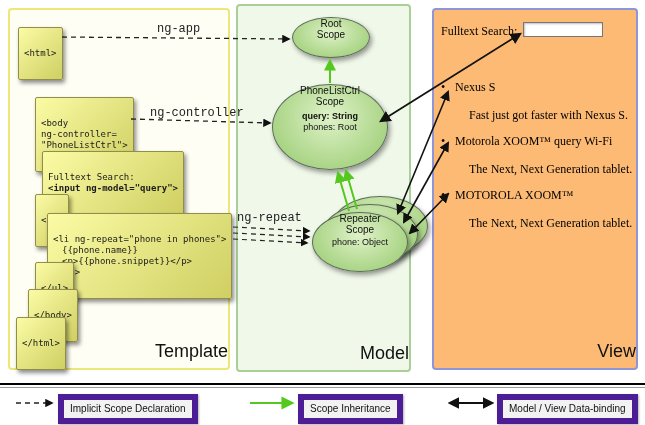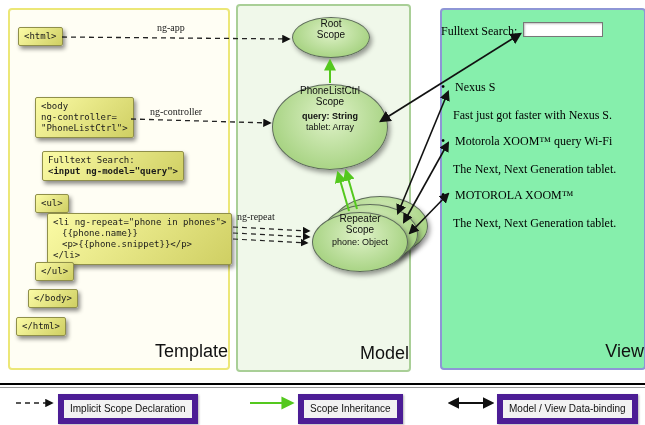--- a/index.html
+++ b/index.html
@@ -2,47 +2,47 @@
 <html style="--code-box-light: #fbfba5; --code-box-dark: #cfcf63; --scope-light: #dff2c8; --scope-fill: #a9d485; --green-arrow: #54c81e; --template-border: #ece777; --model-border: #a9cf97; --view-border: #8e96d6;"><head>
 <meta charset="utf-8">
 <style>
   * { margin:0; padding:0; box-sizing:border-box; }
   html,body { width:645px; height:425px; }
   body { position:relative; background:#fff; font-family:"Liberation Sans",sans-serif; overflow:hidden; }
 
   .panel { position:absolute; border-radius:4px; }
   #template-panel { left:8px;  top:8px;  width:222px; height:362px; border:2px solid var(--template-border); background:#fffef4; }
   #model-panel    { left:236px; top:4px; width:175px; height:368px; border:2px solid var(--model-border);    background:#f0f8ea; }
-  #view-panel     { left:432px; top:8px; width:206px; height:362px; border:2px solid var(--view-border);     background:#86efac;margin-left:8px; }
+  #view-panel     { left:432px; top:8px; width:206px; height:362px; border:2px solid var(--view-border);     background:#fdba74; }
   .panel-label { position:absolute; bottom:6px; left:0; width:100%; text-align:right; font-size:18px; color:#111; }
 
   .code-box { position:absolute; font-family:"DejaVu Sans Mono",monospace; font-size:9px; line-height:11px;
               color:#1a1a1a; background:linear-gradient(135deg, var(--code-box-light) 0%, var(--code-box-dark) 100%);
-              border:1px solid #8f8f4a; border-radius:2px; padding:3px 5px; white-space:nowrap;
+              border:1px solid #8f8f4a; border-radius:2px; padding:20px 5px; white-space:nowrap;
               box-shadow:2px 3px 4px rgba(0,0,0,.45); }
   .code-box .ind { padding-left:9px; }
   .bold { font-weight:bold; }
 
   .ellipse { position:absolute; border:1px solid #5d6b5a; border-radius:50%;
              background:radial-gradient(ellipse at 50% 38%, var(--scope-light) 0%, var(--scope-fill) 72%, #93c271 100%);
              box-shadow:2px 3px 5px rgba(0,0,0,.4);
              display:flex; flex-direction:column; align-items:center; justify-content:flex-start; text-align:center; }
   .ellipse .title { font-size:10px; line-height:11px; color:#111; }
   .ellipse .prop  { font-size:9px;  line-height:11px; color:#111; }
 
-  .arrow-label { position:absolute; font-family:Liberation Serif, serif; font-size:10px; color:#222; }
+  .arrow-label { position:absolute; font-family:Liberation Mono, monospace; font-size:12px; color:#222; }
 
   .view-search-label { position:absolute; left:441px; top:24px; font-family:"Liberation Serif",serif; font-size:12px; color:#000; }
   .view-search-input { position:absolute; left:523px; top:22px; width:80px; height:15px;
                        border:1px solid #777; background:#fff; box-shadow:inset 1px 1px 2px rgba(0,0,0,.25);
                        font-size:10px; padding:0 3px; }
   .view-item { position:absolute; left:441px; width:192px; font-family:"Liberation Serif",serif; font-size:12px; color:#000; }
   .view-item .vi-title { line-height:15px; }
   .view-item .bullet { display:inline-block; width:14px; }
-  .view-item .desc { margin-top:13px; margin-left:12px; line-height:14px; }
+  .view-item .desc { margin-top:13px; margin-left:28px; line-height:14px; }
 
   .rule-thick { position:absolute; left:0; top:383px; width:645px; height:2px; background:#000; }
   .rule-thin  { position:absolute; left:0; top:387px; width:645px; height:1px; background:#999; }
 
   .legend-box { position:absolute; top:394px; font-size:10px; line-height:12px; color:#111;
                 background:#f2f2f2; border:6px solid #4c1d95; padding:3px 6px;
                 box-shadow:1px 1px 2px rgba(0,0,0,.3); }
 
   #arrows { position:absolute; left:0; top:0; width:645px; height:425px; pointer-events:none; }
   .green-fill { fill:var(--green-arrow); }
@@ -95,21 +95,21 @@
 <div class="arrow-label" style="left:157px;top:22px">ng-app</div>
 <div class="arrow-label" style="left:150px;top:106px">ng-controller</div>
 <div class="arrow-label" style="left:237px;top:211px">ng-repeat</div>
 
 <div class="ellipse" style="left:292px;top:17px;width:78px;height:41px">
   <div class="title" style="width:44px">Root Scope</div>
 </div>
 <div class="ellipse" style="left:272px;top:84px;width:116px;height:86px">
   <div class="title" style="width:82px">PhoneListCtrl Scope</div>
   <div class="prop bold" style="margin-top:4px">query: String</div>
-  <div class="prop">tablet: Array</div>
+  <div class="prop">phones: Root</div>
 </div>
 <div class="ellipse" style="left:332px;top:196px;width:96px;height:60px"></div>
 <div class="ellipse" style="left:322px;top:204px;width:96px;height:60px"></div>
 <div class="ellipse" style="left:312px;top:212px;width:96px;height:60px">
   <div class="title" style="width:56px">Repeater Scope</div>
   <div class="prop" style="margin-top:2px">phone: Object</div>
 </div>
 
 <div class="view-search-label">Fulltext Search:</div>
 <input class="view-search-input" type="text" value="" style="">

